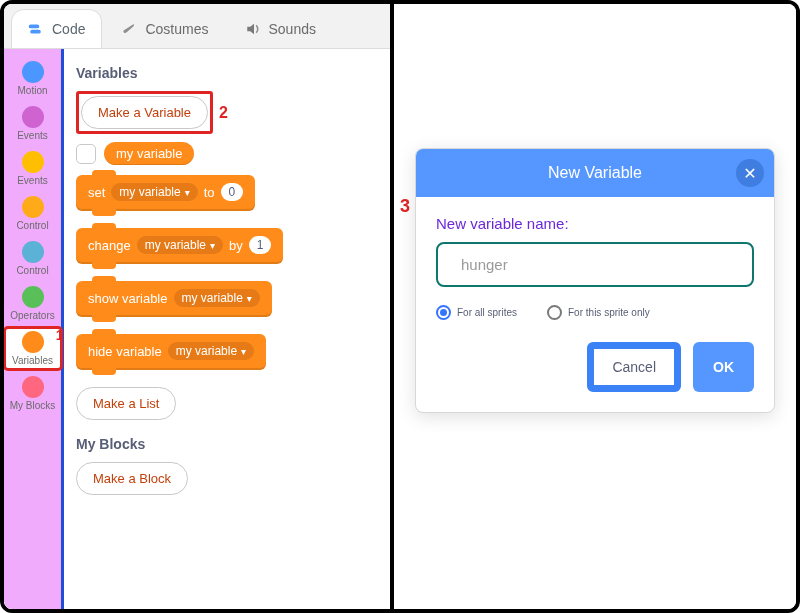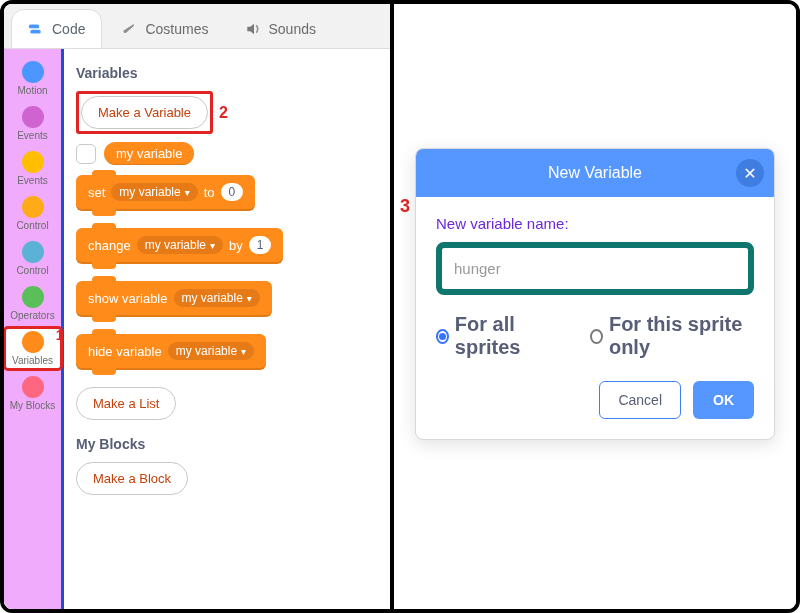--- a/index.html
+++ b/index.html
@@ -34,28 +34,28 @@
   .reporter { background:#ff8c1a; color:#fff; border-radius:14px; padding:4px 12px; font-size:13px; display:inline-flex; align-items:center; box-shadow: inset 0 -1px 0 rgba(0,0,0,0.12); }
   .slot-menu { background:#e57a17; border-radius:12px; padding:2px 8px; display:inline-flex; align-items:center; gap:4px; font-size:12px; }
   .slot-menu::after { content:"▾"; font-size:10px; }
   .slot-num { background:#fff; color:#575e75; border-radius:12px; padding:2px 8px; font-size:12px; min-width:18px; text-align:center; }
   
   .dialog { width:360px; margin:120px auto 0; border:1px solid #d8d8d8; border-radius:8px; background:#fff; overflow:hidden; box-shadow:0 4px 18px rgba(0,0,0,.12); position:relative; }
   .dlg-head { background:#5596ff; color:#fff; height:48px; display:flex; align-items:center; justify-content:center; font-size:16px; position:relative; }
   .dlg-close { position:absolute; right:10px; top:10px; width:28px; height:28px; border-radius:50%; background:#3f7de0; color:#fff; display:flex; align-items:center; justify-content:center; font-size:16px; cursor:pointer; }
   .dlg-body { padding:18px 20px 20px; }
   .dlg-label { font-size:15px; color:#6d28d9; margin-bottom:10px; }
-  .dlg-input { width:100%; border:6px solid #0f766e; border-radius:8px; padding:12px 12px; font-size:15px; color:#9a9a9a; outline:none; margin-bottom:18px; }
-  .radio-row { display:flex; gap:30px; font-size:20px; color:#575e75; margin-bottom:22px;font-weight:bold; }
+  .dlg-input { width:100%; border:2px solid #0f766e; border-radius:8px; padding:12px 23px; font-size:15px; color:#9a9a9a; outline:none; margin-bottom:18px; }
+  .radio-row { display:flex; gap:30px; font-size:10px; color:#575e75; margin-bottom:22px; }
   .radio { display:flex; align-items:center; gap:6px; }
   .radio .r { width:15px; height:15px; border:2px solid #3673ff; border-radius:50%; display:flex; align-items:center; justify-content:center; }
   .radio .r.on::after { content:""; width:7px; height:7px; background:#3673ff; border-radius:50%; }
   .radio .r.off { border-color:#7a7a7a; }
   .dlg-actions { display:flex; justify-content:flex-end; gap:12px; }
-  .btn-cancel { background:#fff; border:1px solid #3b82f6; border-radius:6px; padding:10px 18px; font-size:14px; color:#575e75; cursor:pointer; }
+  .btn-cancel { background:#fff; border:7px solid #3b82f6; border-radius:6px; padding:10px 18px; font-size:14px; color:#575e75; cursor:pointer; }
   .btn-ok { background:#5596ff; border:none; border-radius:6px; padding:10px 20px; font-size:14px; color:#fff; font-weight:600; cursor:pointer;text-align:center; }
   .badge-3 { position:absolute; left:6px; top:192px; color:#e02424; font-size:18px; font-weight:600; }
   .speaker-icon { fill:#7a7a7a; }
 </style>
 </head>
 <body>
 
 <div class="frame">
 
   <div class="left">

